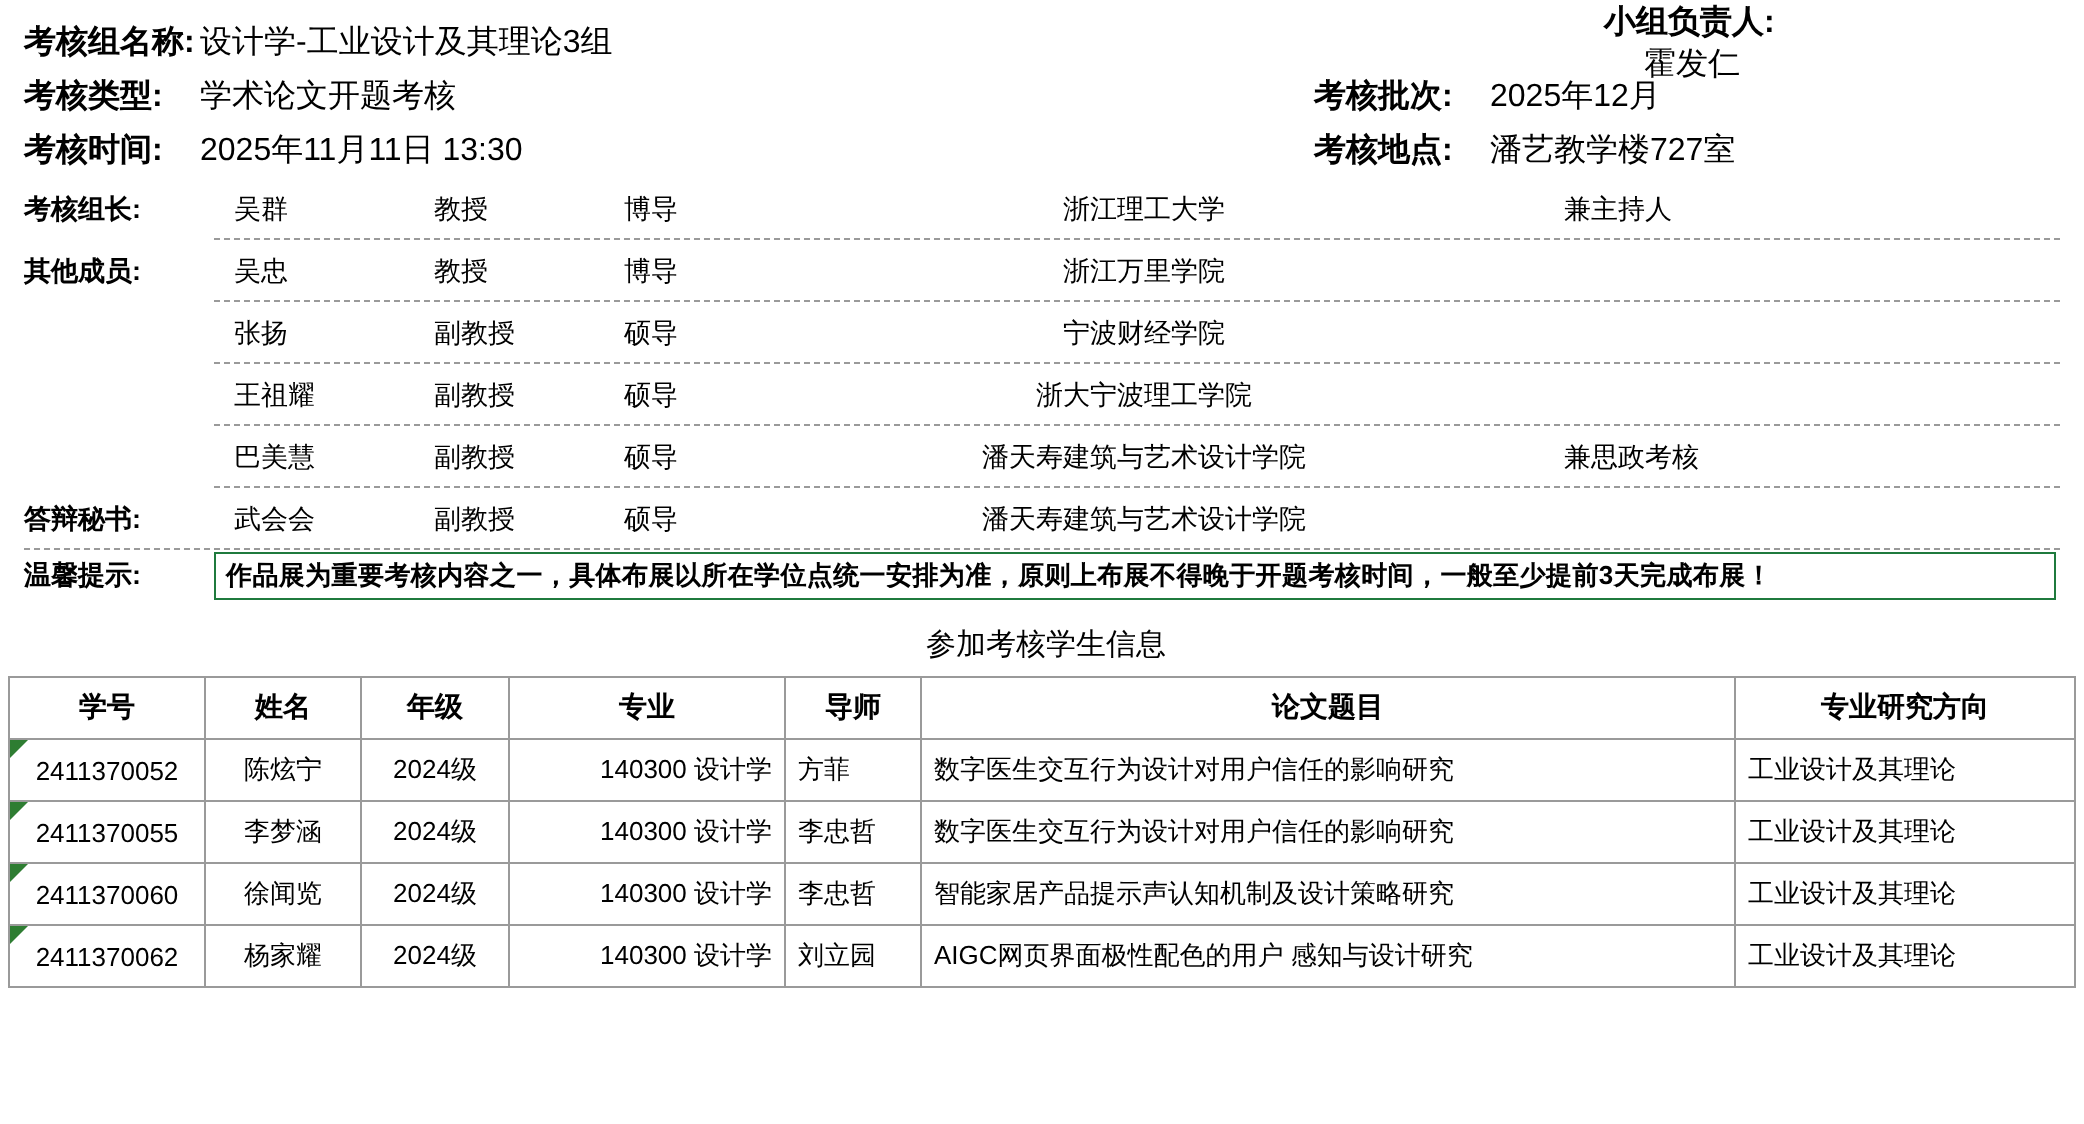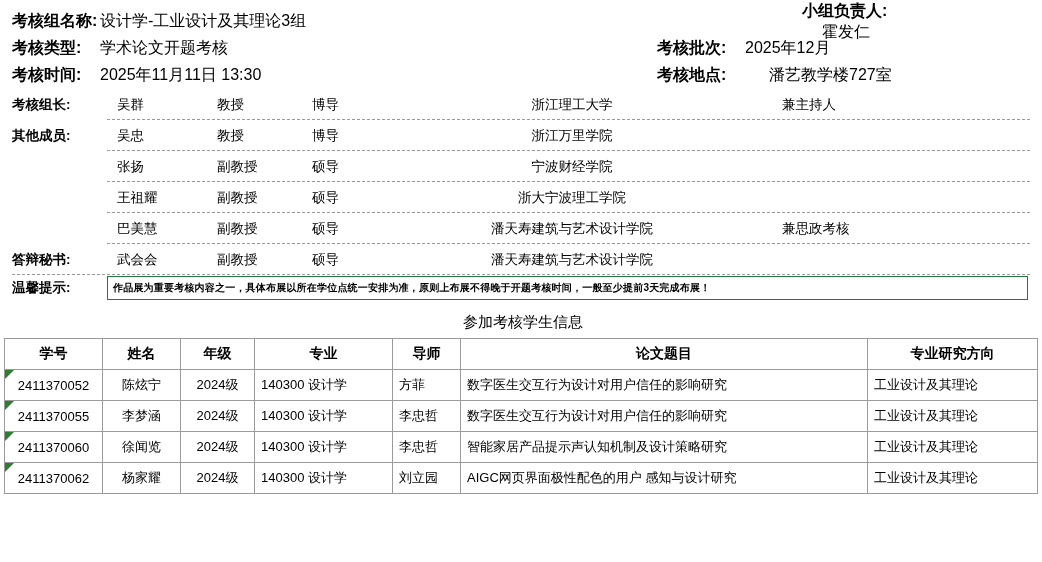--- a/index.html
+++ b/index.html
@@ -97,21 +97,21 @@
     left: 95px;
     top: 1px;
     right: 2px;
     height: 24px;
     border: 1px solid #1f7a3d;
     display: flex;
     align-items: center;
     padding: 0 5px;
     font-weight: bold;
     letter-spacing: 0.2px;
-    font-size: 10px;
+    font-size: 13px;
   }
 
   
   .sec-title {
     text-align: center;
     font-size: 15px;
     margin: 8px 0 6px 4px;
   }
   table.students {
     border-collapse: collapse;
@@ -128,21 +128,21 @@
     white-space: nowrap;
   }
   table.students thead th {
     text-align: center;
     font-weight: bold;
     font-size: 14px;
   }
   .col-id     { width: 98px;  text-align: center; }
   .col-name   { width: 78px;  text-align: center; }
   .col-grade  { width: 74px;  text-align: center; }
-  .col-major  { width: 138px; text-align: left; }
+  .col-major  { width: 138px; text-align: right; }
   .col-advisor{ width: 68px;  text-align: left; }
   .col-topic  { width: auto;  text-align: left; }
   .col-field  { width: 170px; text-align: left; }
 
   td.cell-id { position: relative; }
   .corner-flag {
     position: absolute;
     left: 0;
     top: 0;
     width: 0;
@@ -172,21 +172,21 @@
       <span class="val">学术论文开题考核</span>
       <span class="right-pair" style="left:645px;">
         <span class="lbl">考核批次:</span>
         <span class="val">2025年12月</span>
       </span>
     </div>
 
     <div class="info-row row1">
       <span class="lbl">考核时间:</span>
       <span class="val">2025年11月11日  13:30</span>
-      <span class="right-pair" style="left:645px;gap:24px;">
+      <span class="right-pair" style="left:645px;">
         <span class="lbl">考核地点:</span>
         <span class="val">潘艺教学楼727室</span>
       </span>
     </div>
 
     <div class="mrow">
       <span class="c c-lbl">考核组长:</span>
       <span class="c c-name">吴群</span>
       <span class="c c-title">教授</span>
       <span class="c c-deg">博导</span>

